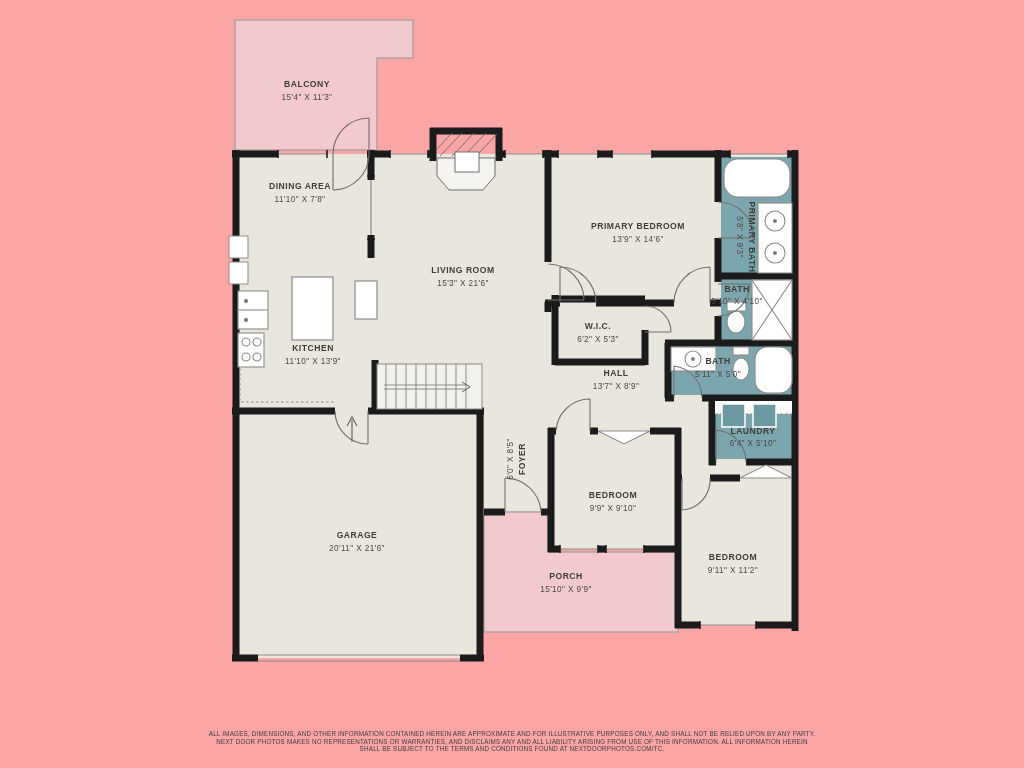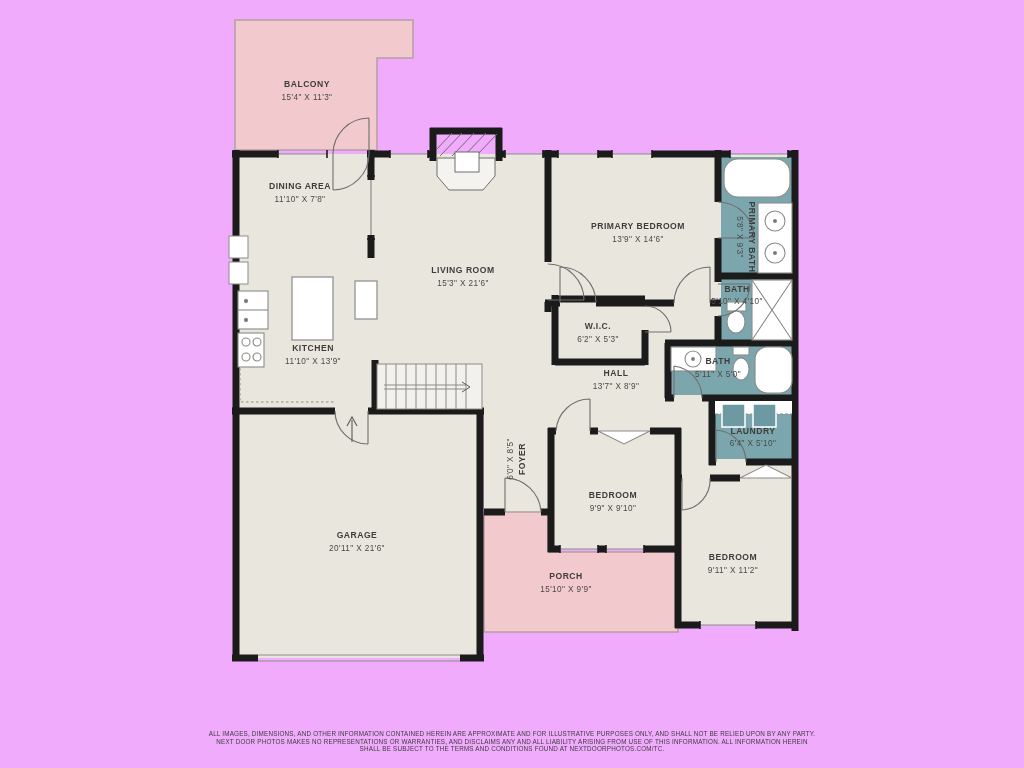--- a/index.html
+++ b/index.html
@@ -1,16 +1,16 @@
 <!DOCTYPE html>
 <html><head>
 <meta charset="utf-8">
 <style>
   html,body{margin:0;padding:0;background:#ffffff;}
-  .stage{position:relative;width:1024px;height:768px;background:#f0abfc;overflow:hidden;
+  .stage{position:relative;width:1024px;height:768px;background:#fca5a5;overflow:hidden;
          font-family:"Liberation Sans",sans-serif;}
   svg{position:absolute;left:0;top:0;}
   .room-name{font-size:8.6px;letter-spacing:.5px;fill:#3e3d3b;text-anchor:middle;font-weight:bold;}
   .room-dims{font-size:8.2px;letter-spacing:.4px;fill:#4a4947;text-anchor:middle;}
   .disclaimer{position:absolute;left:0;top:730px;width:1024px;text-align:center;
               font-size:6.3px;line-height:1.2;color:#3c3c3c;letter-spacing:.2px;}
 </style>
 </head>
 <body>
 

